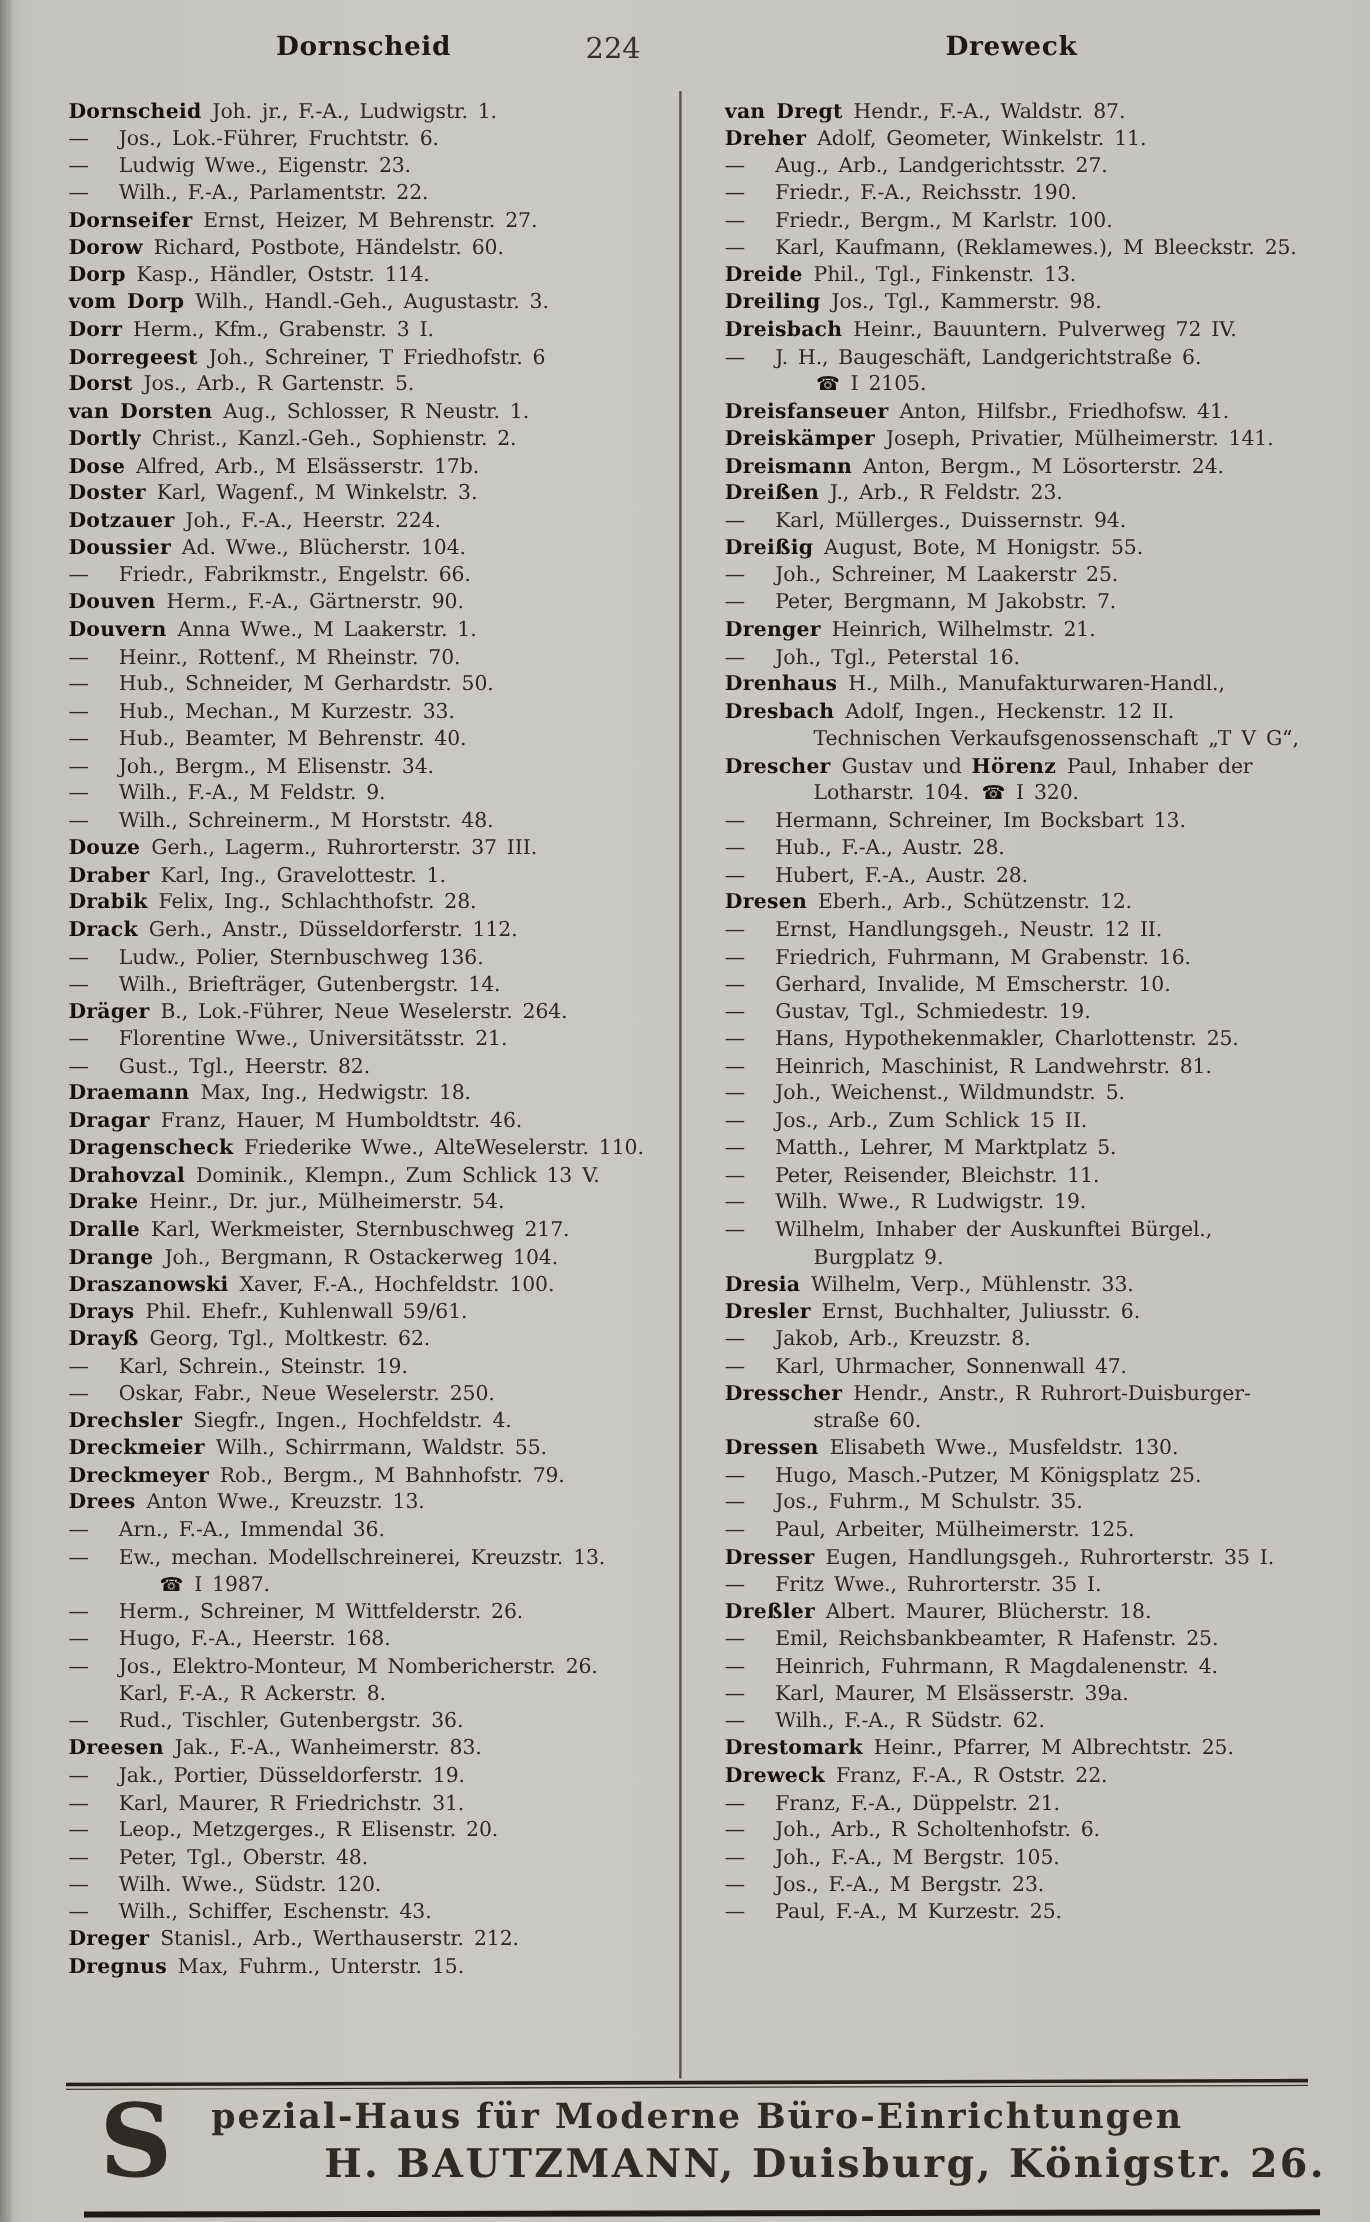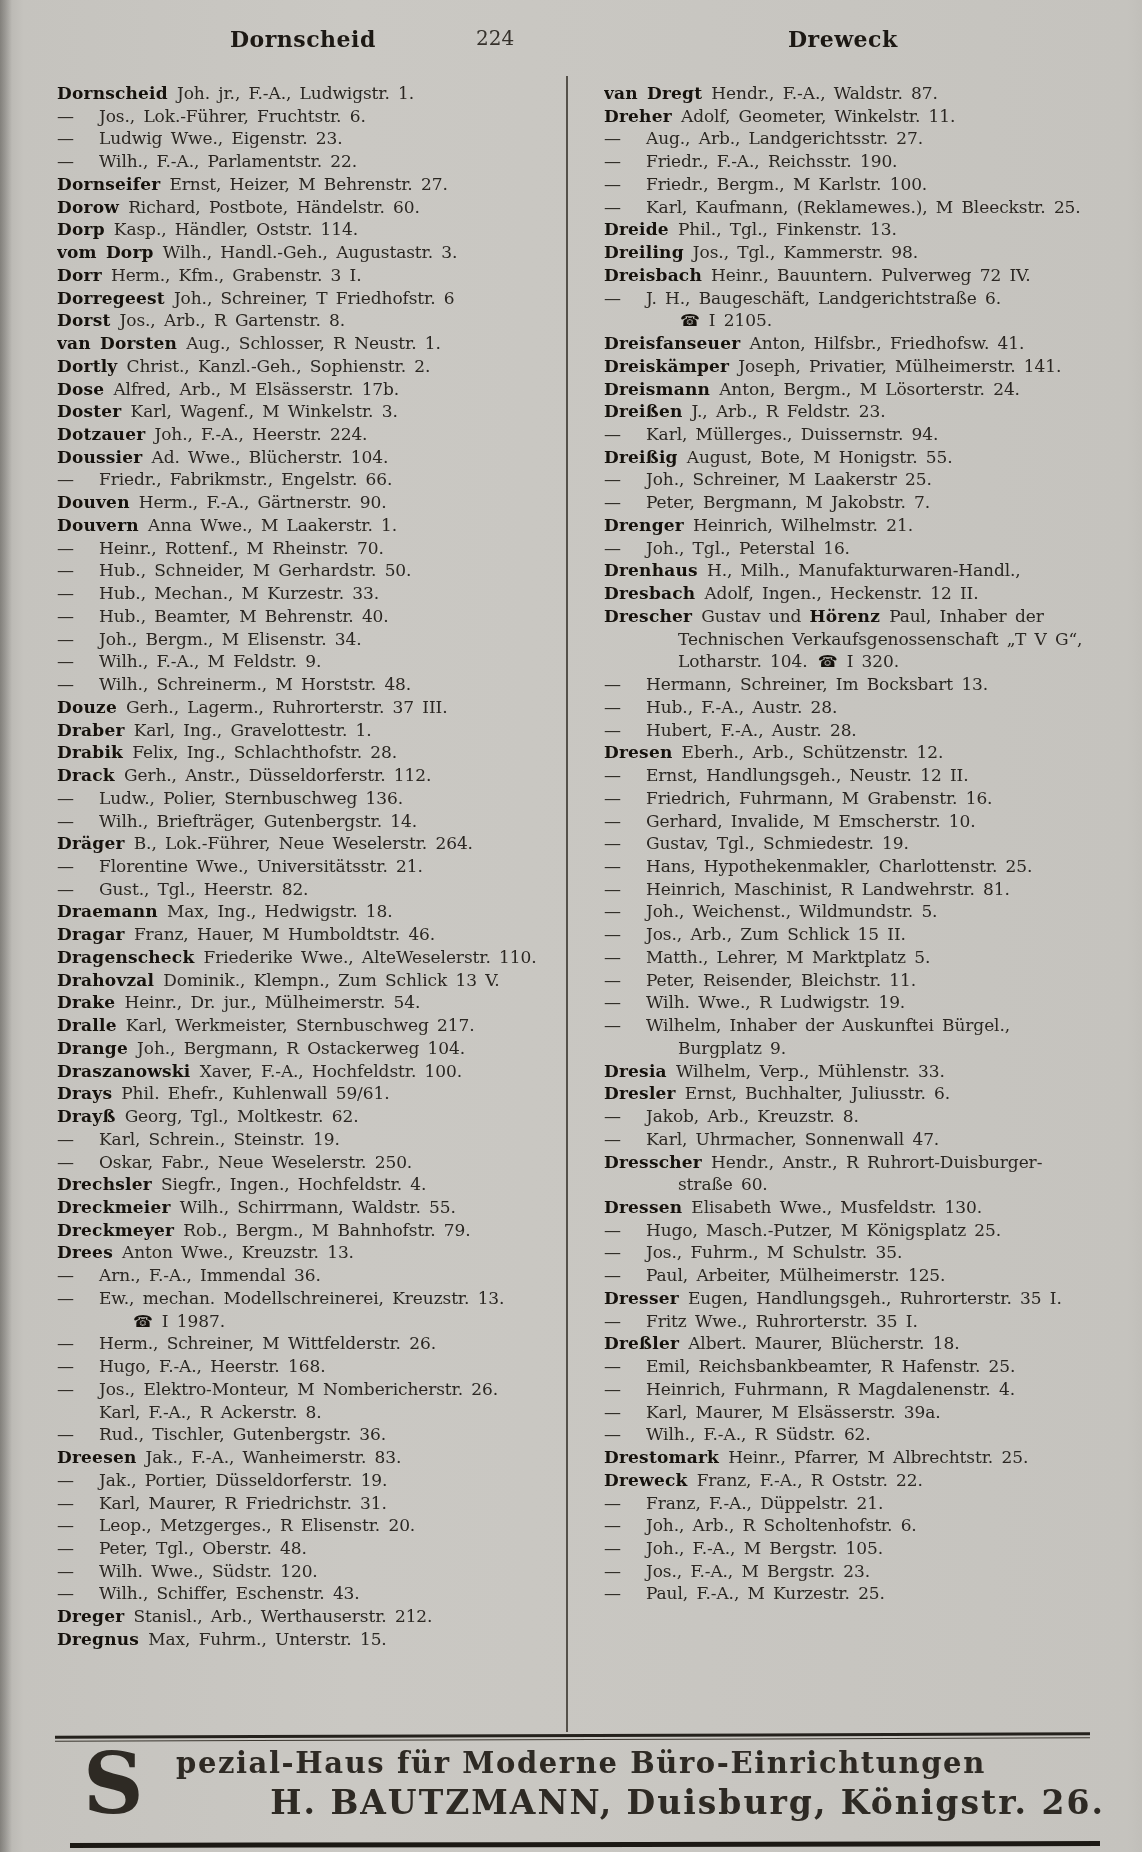--- a/index.html
+++ b/index.html
@@ -5,21 +5,21 @@
   html,body{margin:0;padding:0;}
   .page{
     position:relative;width:1142px;height:1852px;overflow:hidden;
     background:linear-gradient(90deg,#b3b1ac 0,#c5c3be 2%,#cac8c3 30%,#c8c6c1 60%,#c5c3be 96%,#b8b6b1 100%);
     font-family:"DejaVu Serif",serif;color:#2b2722;padding-left:32px;
   }
   .page-edge{position:absolute;left:0;top:0;width:12px;height:100%;
     background:linear-gradient(90deg,rgba(90,88,84,.55),rgba(90,88,84,0));}
   .header{position:absolute;top:26px;left:0;width:100%;height:34px;}
   .header .hleft{position:absolute;left:230px;font-weight:bold;font-size:22px;color:#1d1914;letter-spacing:.5px;}
-  .header .hnum{position:absolute;left:476px;font-size:20px;color:#35312b;}
+  .header .hnum{position:absolute;left:488px;font-size:24px;color:#35312b;}
   .header .hright{position:absolute;left:788px;font-weight:bold;font-size:22px;color:#1d1914;letter-spacing:.5px;}
   .col{position:absolute;top:82px;}
   #col-left{left:57px;width:512px;}
   #col-right{left:604px;width:528px;}
   .col-divider{position:absolute;left:566px;top:76px;width:2px;height:1656px;background:#55514a;}
   .line{height:22.74px;line-height:22.74px;white-space:nowrap;overflow:hidden;
         font-size:17px;letter-spacing:-.1px;word-spacing:3px;}
   .surname{font-weight:bold;color:#16120d;letter-spacing:.2px;}
   .dash{display:inline-block;width:42px;color:#2b2722;}
   .ind1{padding-left:42px;}
@@ -51,21 +51,21 @@
       <div class="line"><span class="surname">Dornscheid </span><span class="txt">Joh. jr., F.-A., Ludwigstr. 1. </span></div>
       <div class="line"><span class="dash">—</span><span class="txt">Jos., Lok.-Führer, Fruchtstr. 6. </span></div>
       <div class="line"><span class="dash">—</span><span class="txt">Ludwig Wwe., Eigenstr. 23. </span></div>
       <div class="line"><span class="dash">—</span><span class="txt">Wilh., F.-A., Parlamentstr. 22. </span></div>
       <div class="line"><span class="surname">Dornseifer </span><span class="txt">Ernst, Heizer, M Behrenstr. 27. </span></div>
       <div class="line"><span class="surname">Dorow </span><span class="txt">Richard, Postbote, Händelstr. 60. </span></div>
       <div class="line"><span class="surname">Dorp </span><span class="txt">Kasp., Händler, Oststr. 114. </span></div>
       <div class="line"><span class="surname">vom Dorp </span><span class="txt">Wilh., Handl.-Geh., Augustastr. 3. </span></div>
       <div class="line"><span class="surname">Dorr </span><span class="txt">Herm., Kfm., Grabenstr. 3 I. </span></div>
       <div class="line"><span class="surname">Dorregeest </span><span class="txt">Joh., Schreiner, T Friedhofstr. 6 </span></div>
-      <div class="line"><span class="surname">Dorst </span><span class="txt">Jos., Arb., R Gartenstr. 8. </span></div>
+      <div class="line"><span class="surname">Dorst </span><span class="txt">Jos., Arb., R Gartenstr. 5. </span></div>
       <div class="line"><span class="surname">van Dorsten </span><span class="txt">Aug., Schlosser, R Neustr. 1. </span></div>
       <div class="line"><span class="surname">Dortly </span><span class="txt">Christ., Kanzl.-Geh., Sophienstr. 2. </span></div>
       <div class="line"><span class="surname">Dose </span><span class="txt">Alfred, Arb., M Elsässerstr. 17b. </span></div>
       <div class="line"><span class="surname">Doster </span><span class="txt">Karl, Wagenf., M Winkelstr. 3. </span></div>
       <div class="line"><span class="surname">Dotzauer </span><span class="txt">Joh., F.-A., Heerstr. 224. </span></div>
       <div class="line"><span class="surname">Doussier </span><span class="txt">Ad. Wwe., Blücherstr. 104. </span></div>
       <div class="line"><span class="dash">—</span><span class="txt">Friedr., Fabrikmstr., Engelstr. 66. </span></div>
       <div class="line"><span class="surname">Douven </span><span class="txt">Herm., F.-A., Gärtnerstr. 90. </span></div>
       <div class="line"><span class="surname">Douvern </span><span class="txt">Anna Wwe., M Laakerstr. 1. </span></div>
       <div class="line"><span class="dash">—</span><span class="txt">Heinr., Rottenf., M Rheinstr. 70. </span></div>
@@ -135,22 +135,22 @@
       <div class="line"><span class="surname">Dreismann </span><span class="txt">Anton, Bergm., M Lösorterstr. 24. </span></div>
       <div class="line"><span class="surname">Dreißen </span><span class="txt">J., Arb., R Feldstr. 23. </span></div>
       <div class="line"><span class="dash">—</span><span class="txt">Karl, Müllerges., Duissernstr. 94. </span></div>
       <div class="line"><span class="surname">Dreißig </span><span class="txt">August, Bote, M Honigstr. 55. </span></div>
       <div class="line"><span class="dash">—</span><span class="txt">Joh., Schreiner, M Laakerstr 25. </span></div>
       <div class="line"><span class="dash">—</span><span class="txt">Peter, Bergmann, M Jakobstr. 7. </span></div>
       <div class="line"><span class="surname">Drenger </span><span class="txt">Heinrich, Wilhelmstr. 21. </span></div>
       <div class="line"><span class="dash">—</span><span class="txt">Joh., Tgl., Peterstal 16. </span></div>
       <div class="line"><span class="surname">Drenhaus </span><span class="txt">H., Milh., Manufakturwaren-Handl., </span></div>
       <div class="line"><span class="surname">Dresbach </span><span class="txt">Adolf, Ingen., Heckenstr. 12 II. </span></div>
+      <div class="line ind2"><span class="txt">Technischen Verkaufsgenossenschaft „T V G“, </span></div>
       <div class="line"><span class="surname">Drescher </span><span class="txt">Gustav und </span><span class="surname">Hörenz </span><span class="txt">Paul, Inhaber der </span></div>
-      <div class="line ind2"><span class="txt">Technischen Verkaufsgenossenschaft „T V G“, </span></div>
       <div class="line ind2"><span class="txt">Lotharstr. 104. </span><span class="phone">☎</span><span class="txt">I 320.</span></div>
       <div class="line"><span class="dash">—</span><span class="txt">Hermann, Schreiner, Im Bocksbart 13. </span></div>
       <div class="line"><span class="dash">—</span><span class="txt">Hub., F.-A., Austr. 28. </span></div>
       <div class="line"><span class="dash">—</span><span class="txt">Hubert, F.-A., Austr. 28. </span></div>
       <div class="line"><span class="surname">Dresen </span><span class="txt">Eberh., Arb., Schützenstr. 12. </span></div>
       <div class="line"><span class="dash">—</span><span class="txt">Ernst, Handlungsgeh., Neustr. 12 II. </span></div>
       <div class="line"><span class="dash">—</span><span class="txt">Friedrich, Fuhrmann, M Grabenstr. 16. </span></div>
       <div class="line"><span class="dash">—</span><span class="txt">Gerhard, Invalide, M Emscherstr. 10. </span></div>
       <div class="line"><span class="dash">—</span><span class="txt">Gustav, Tgl., Schmiedestr. 19. </span></div>
       <div class="line"><span class="dash">—</span><span class="txt">Hans, Hypothekenmakler, Charlottenstr. 25. </span></div>

